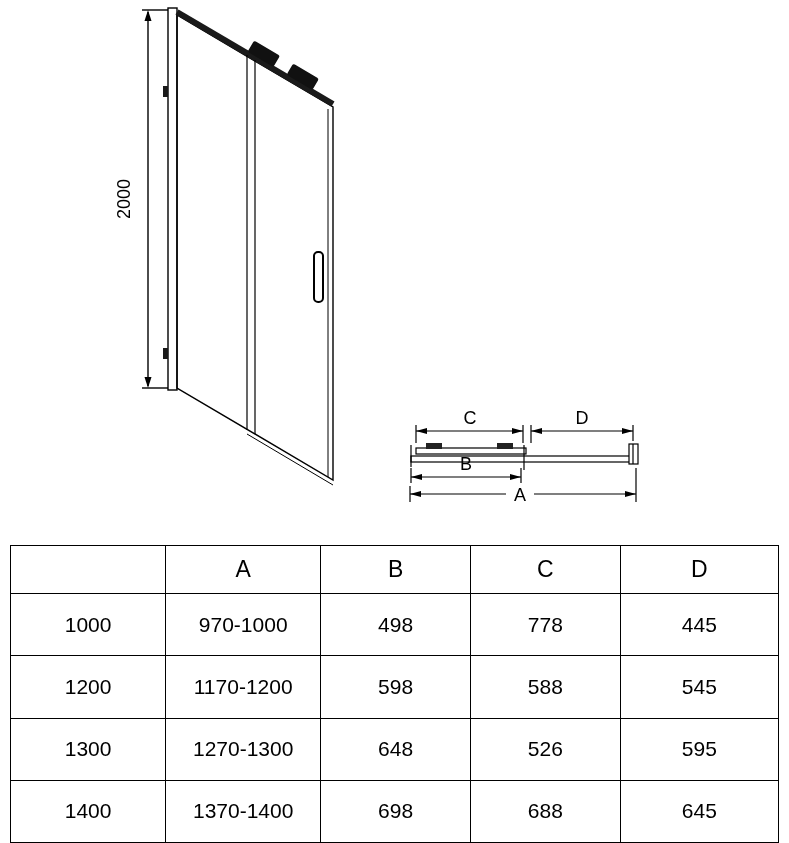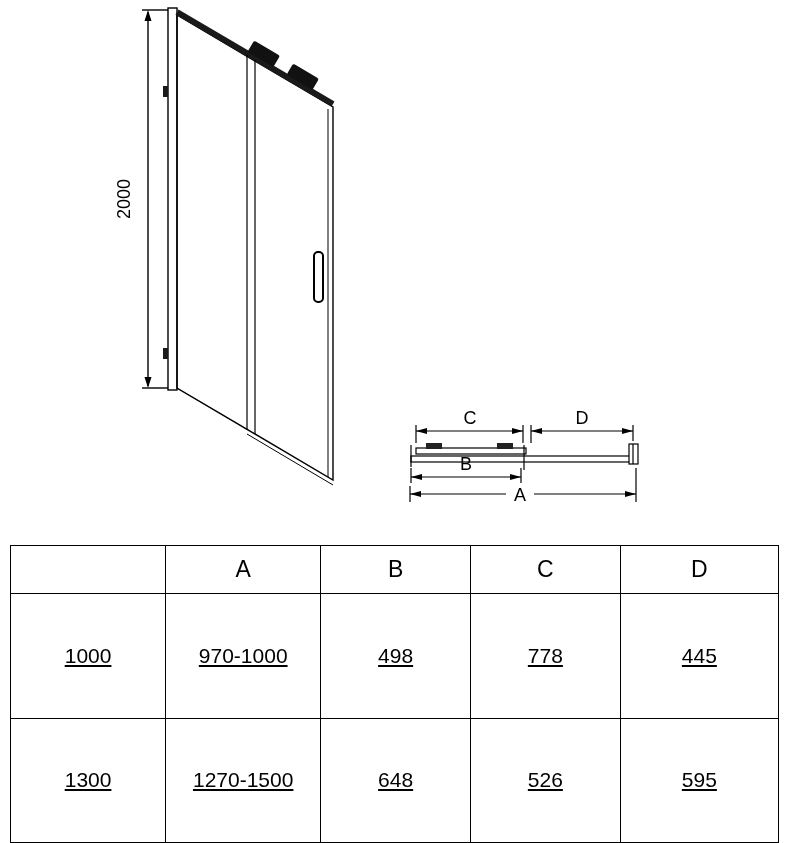--- a/index.html
+++ b/index.html
@@ -36,21 +36,21 @@
   }
   .dims th, .dims td {
     border: 1px solid #000;
     text-align: center;
     vertical-align: middle;
     font-weight: normal;
     padding: 0;
     background: #fff;
   }
   .dims th { font-size: 23px; height: 48px; }
-  .dims td { font-size: 21px; height: 50px; text-decoration: underline; }
+  .dims td { font-size: 21px; height: 50px; }
 </style>
 </head>
 <body>
 
 <svg class="drawing" width="789" height="545" viewBox="0 0 789 545" xmlns="http://www.w3.org/2000/svg">
 
   <g stroke="#000" fill="none" stroke-width="1.4">
 
     <g>
       <line x1="142" y1="10" x2="170" y2="10"></line>
@@ -157,21 +157,35 @@
     </thead>
     <tbody>
       <tr>
         <td>1000</td>
         <td>970-1000</td>
         <td>498</td>
         <td>778</td>
         <td>445</td>
       </tr>
       <tr>
+        <td>1200</td>
+        <td>1170-1200</td>
+        <td>598</td>
+        <td>588</td>
+        <td>545</td>
+      </tr>
+      <tr>
         <td>1300</td>
-        <td>1270-1500</td>
+        <td>1270-1300</td>
         <td>648</td>
         <td>526</td>
         <td>595</td>
+      </tr>
+      <tr>
+        <td>1400</td>
+        <td>1370-1400</td>
+        <td>698</td>
+        <td>688</td>
+        <td>645</td>
       </tr>
     </tbody>
   </table>
 </div>
 
 </body></html>

